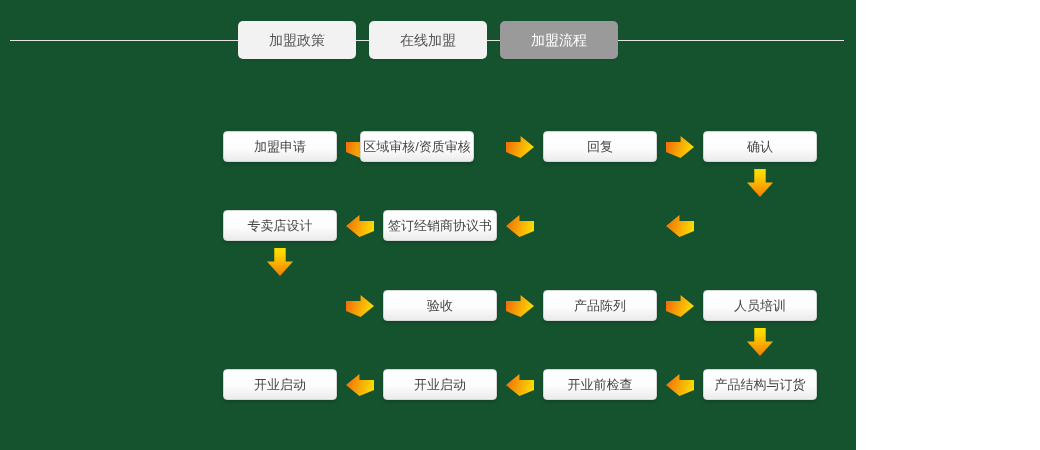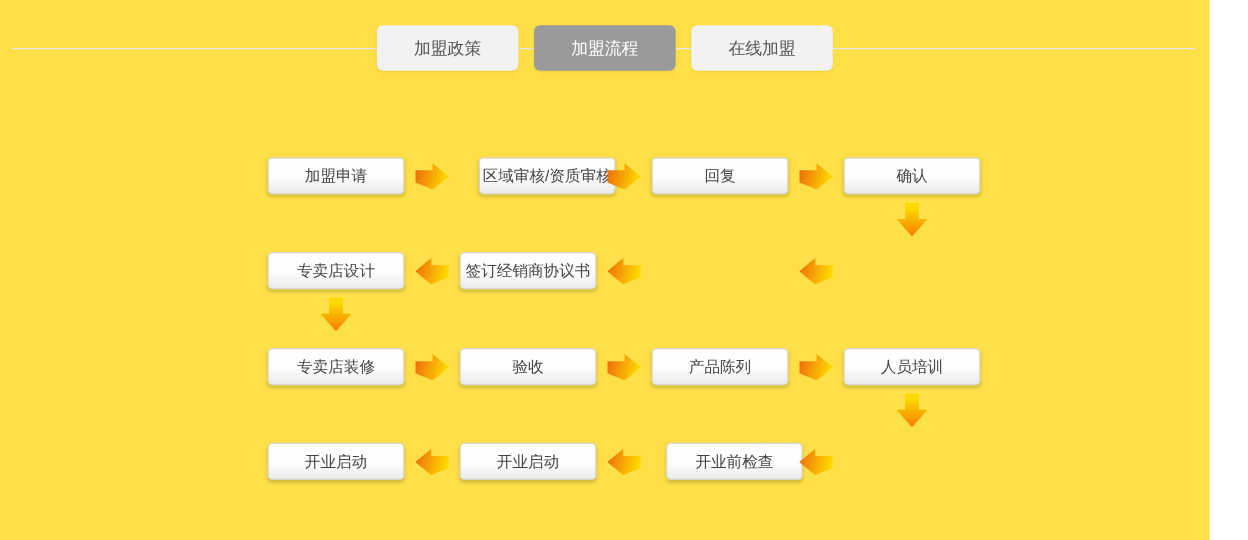--- a/index.html
+++ b/index.html
@@ -1,17 +1,17 @@
 <!DOCTYPE html>
 <html><head>
 <meta charset="utf-8">
 <style>
   html,body{margin:0;padding:0;background:#fff;}
   body{font-family:"Liberation Sans","DejaVu Sans",sans-serif;}
-  .canvas{position:relative;width:1008px;height:450px;background:#fde047;overflow:hidden;}
+  .canvas{position:relative;width:856px;height:450px;background:#14532d;overflow:hidden;}
 
   
   .tabline{position:absolute;left:10px;right:12px;top:40px;border-top:1px solid #e4e4e4;height:0;}
   .tabs{position:absolute;top:21px;left:0;width:100%;display:flex;justify-content:center;gap:13px;}
   .tab{height:38px;line-height:38px;padding:0 31px;background:#f2f2f2;border-radius:5px;
        color:#555;font-size:14px;cursor:pointer;white-space:nowrap;
        box-shadow:0 1px 2px rgba(0,0,0,0.07);}
   .tab.active{background:#9a9a9a;color:#ffffff;}
 
   
@@ -31,52 +31,52 @@
        clip-path:polygon(28% 0%,72% 0%,72% 48%,100% 48%,50% 100%,0% 48%,28% 48%);}
 </style>
 </head>
 <body>
 
 <div class="canvas">
 
   <div class="tabline"></div>
   <div class="tabs">
     <div class="tab">加盟政策</div>
+    <div class="tab">在线加盟</div>
     <div class="tab active">加盟流程</div>
-    <div class="tab">在线加盟</div>
   </div>
 
   <div class="box" style="left:223px;top:131px">加盟申请</div>
   <div class="arrow h right" style="left:346px;top:136px"></div>
-  <div class="box" style="left:399px;top:131px">区域审核/资质审核</div>
+  <div class="box" style="left:360px;top:131px">区域审核/资质审核</div>
   <div class="arrow h right" style="left:506px;top:136px"></div>
   <div class="box" style="left:543px;top:131px">回复</div>
   <div class="arrow h right" style="left:666px;top:136px"></div>
   <div class="box" style="left:703px;top:131px">确认</div>
 
   <div class="arrow down" style="left:747px;top:169px"></div>
 
   <div class="box" style="left:223px;top:210px">专卖店设计</div>
   <div class="arrow h left" style="left:346px;top:215px"></div>
   <div class="box" style="left:383px;top:210px">签订经销商协议书</div>
   <div class="arrow h left" style="left:506px;top:215px"></div>
   <div class="arrow h left" style="left:666px;top:215px"></div>
 
   <div class="arrow down" style="left:267px;top:248px"></div>
 
-  <div class="box" style="left:223px;top:290px">专卖店装修</div>
   <div class="arrow h right" style="left:346px;top:295px"></div>
   <div class="box" style="left:383px;top:290px">验收</div>
   <div class="arrow h right" style="left:506px;top:295px"></div>
   <div class="box" style="left:543px;top:290px">产品陈列</div>
   <div class="arrow h right" style="left:666px;top:295px"></div>
   <div class="box" style="left:703px;top:290px">人员培训</div>
 
   <div class="arrow down" style="left:747px;top:328px"></div>
 
   <div class="box" style="left:223px;top:369px">开业启动</div>
   <div class="arrow h left" style="left:346px;top:374px"></div>
   <div class="box" style="left:383px;top:369px">开业启动</div>
   <div class="arrow h left" style="left:506px;top:374px"></div>
-  <div class="box" style="left:555px;top:369px">开业前检查</div>
+  <div class="box" style="left:543px;top:369px">开业前检查</div>
   <div class="arrow h left" style="left:666px;top:374px"></div>
+  <div class="box" style="left:703px;top:369px">产品结构与订货</div>
 
 </div>
 
 </body></html>

